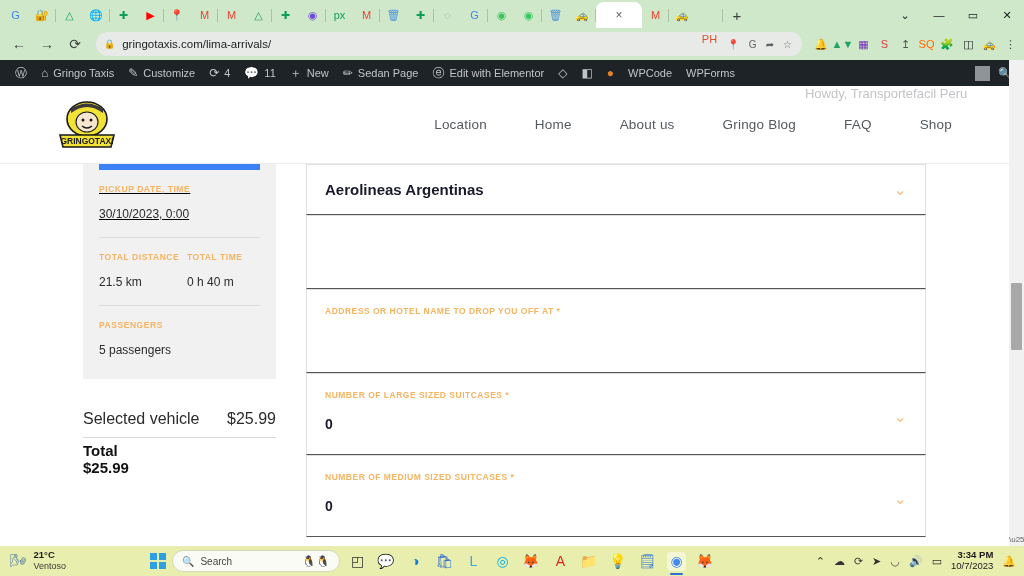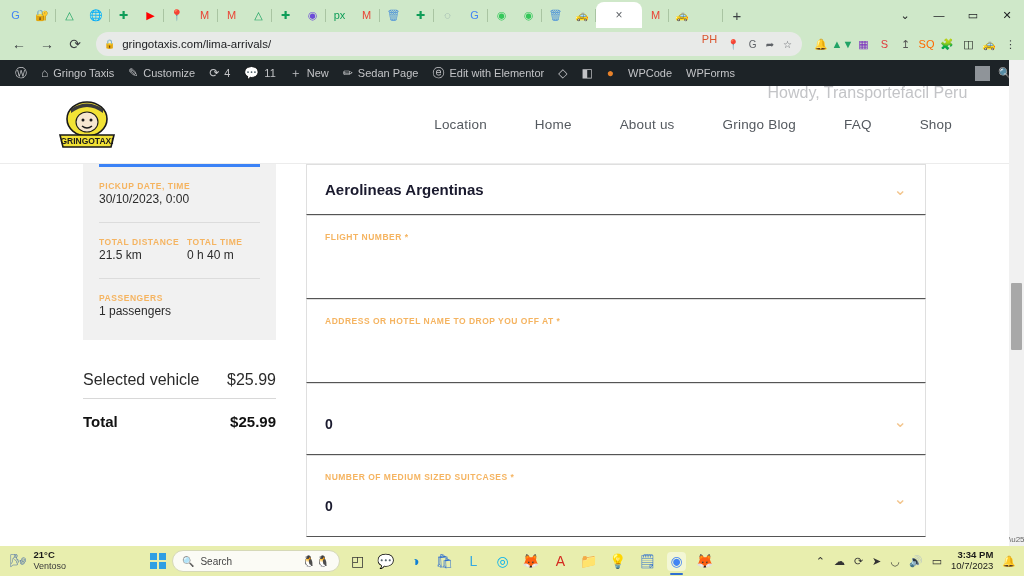--- a/index.html
+++ b/index.html
@@ -91,29 +91,29 @@
   .logo { margin-left: 55px; width: 64px; height: 56px; position: relative; }
   .nav { margin-left: auto; margin-right: 72px; display: flex; gap: 48px; }
   .nav a { font-size: 13.5px; color: #54595f; text-decoration: none; letter-spacing: .2px; }
 
   
   .content { display: flex; height: 382px; background: #fff; position: relative; }
 
   .sidebar { width: 276px; padding-left: 83px; padding-top: 0; }
   .sb-card { background: #f1f1f1; width: 193px; padding: 0 16px; }
   .sb-row { padding: 14px 0 16px; border-top: 1px solid #dcdcdc; }
-  .sb-row:first-child { border-top: 3px solid #3b82f6; }
+  .sb-row:first-child { border-top: 6px solid #3b82f6; text-decoration: underline; }
   .sb-label { font-size: 8.5px; color: #f5b461; letter-spacing: .55px; font-weight: 600; text-transform: uppercase; }
-  .sb-val { font-size: 12px; color: #2b2b2b; margin-top: 1px; }
+  .sb-val { font-size: 12px; color: #2b2b2b; margin-top: 13px; }
   .sb-two { display: flex; }
   .sb-two > div:first-child { width: 88px; }
   .totals { width: 193px; margin-top: 22px; }
   .trow { display: flex; justify-content: space-between; align-items: baseline; padding: 9px 0; }
   .trow span { font-size: 16px; color: #2b2b2b; }
-  .trow.grand { border-top: 1px solid #d8d8d8; padding-top: 14px; }
+  .trow.grand { border-top: 1px solid #d8d8d8; padding-top: 4px; flex-direction: column; }
   .trow.grand span { font-size: 15px; font-weight: 700; color: #111; }
 
   .form { position: absolute; left: 306px; top: 0; width: 620px; }
   .fcard { background: #fff; border: 1px solid #dfdfdf; border-bottom: 1px solid #555; }
   .fcard.head { padding: 16px 18px; display: flex; align-items: center; border-bottom: 1px solid #555; }
   .fcard.head .t { font-size: 15px; color: #1a1a2e; font-weight: 700; }
   .chev { margin-left: auto; color: #f3c58d; font-size: 16px; line-height: 1; }
   .field { padding: 16px 18px 22px; position: relative; }
   .flabel { font-size: 8.5px; color: #f5b461; letter-spacing: .5px; font-weight: 600; text-transform: uppercase; }
   .fvalue { font-size: 14px; color: #1a1a2e; font-weight: 700; margin-top: 16px; }
@@ -323,21 +323,21 @@
             <span class="gi" style="color: rgb(232, 130, 42);">●</span>
           </div>
           <div class="wpitem">
             <span>WPCode</span>
           </div>
           <div class="wpitem">
             <span>WPForms</span>
           </div>
         </div>
       <div class="wpbar-right">
-        <span style="font-size:16px;margin-top:40px;">Howdy, Transportefacil Peru</span>
+        <span style="font-size:13px;margin-top:40px;">Howdy, Transportefacil Peru</span>
         <span class="avatar-sq"></span>
         <span style="font-size:11px;">🔍</span>
       </div>
     </div>
 
     <div class="siteheader">
       <div class="logo">
         <svg width="64" height="56" viewBox="0 0 64 56">
           <ellipse cx="32" cy="22" rx="20" ry="17" fill="#f2e235" stroke="#1a1a1a" stroke-width="1.6"></ellipse>
           <path d="M16 16 Q32 4 48 16 L48 12 Q32 1 16 12 Z" fill="#3a3a3a"></path>
@@ -372,21 +372,21 @@
               <div class="sb-label">TOTAL DISTANCE</div>
               <div class="sb-val">21.5 km</div>
             </div>
             <div>
               <div class="sb-label">TOTAL TIME</div>
               <div class="sb-val">0 h 40 m</div>
             </div>
           </div>
           <div class="sb-row" style="padding-bottom:22px;">
             <div class="sb-label">PASSENGERS</div>
-            <div class="sb-val">1 passengers</div>
+            <div class="sb-val">5 passengers</div>
           </div>
         </div>
 
         <div class="totals">
           <div class="trow">
             <span>Selected vehicle</span>
             <span>$25.99</span>
           </div>
           <div class="trow grand">
             <span>Total</span>
@@ -396,32 +396,32 @@
       </div>
 
       <div class="form">
         <div class="fcard head">
           <span class="t">Aerolineas Argentinas</span>
           <span class="chev">⌄</span>
         </div>
         <div id="formfields">
             <div class="fcard">
               <div class="field">
-                <div class="flabel">FLIGHT NUMBER *</div>
                 <div class="fempty"></div>
               </div>
             </div>
             <div class="fcard">
               <div class="field">
                 <div class="flabel">ADDRESS OR HOTEL NAME TO DROP YOU OFF AT *</div>
                 <div class="fempty"></div>
               </div>
             </div>
             <div class="fcard">
               <div class="field">
+                <div class="flabel">NUMBER OF LARGE SIZED SUITCASES *</div>
                 <div class="fvalue">0</div>
                 <span class="chev">⌄</span>
               </div>
             </div>
             <div class="fcard">
               <div class="field">
                 <div class="flabel">NUMBER OF MEDIUM SIZED SUITCASES *</div>
                 <div class="fvalue">0</div>
                 <span class="chev">⌄</span>
               </div>

